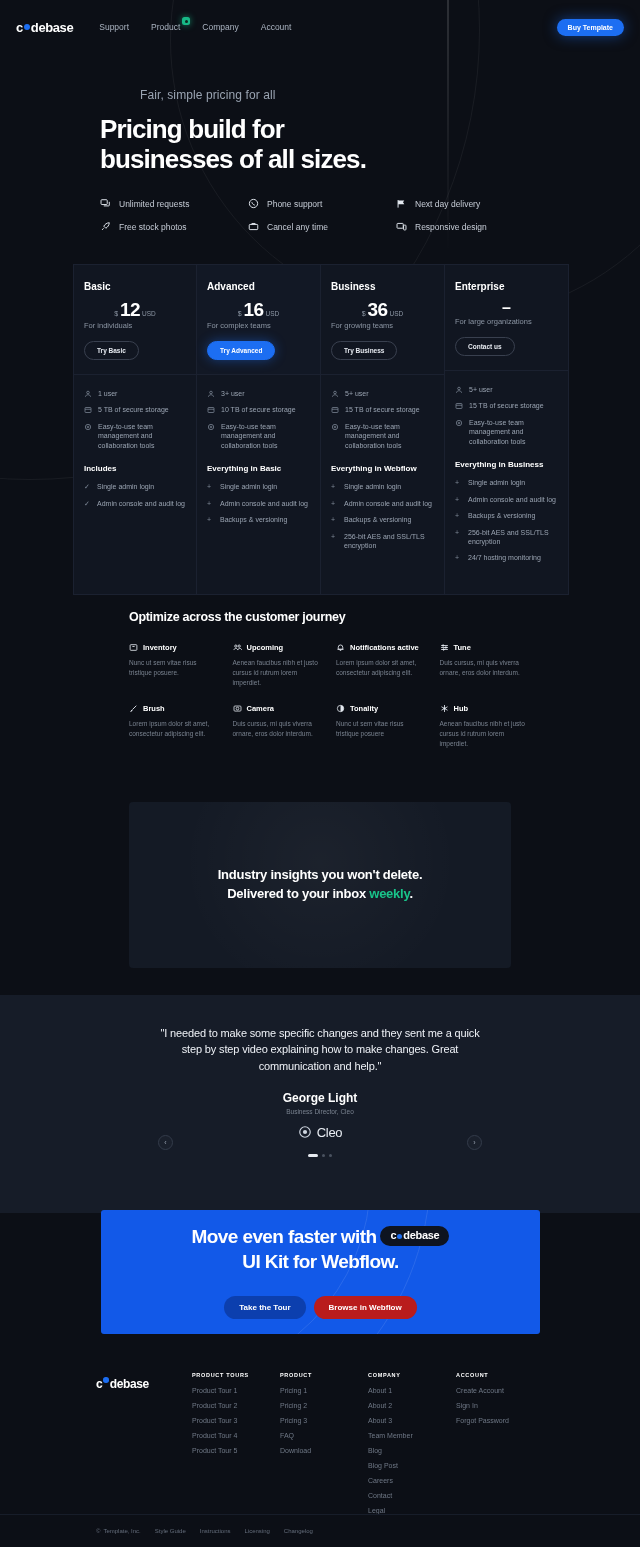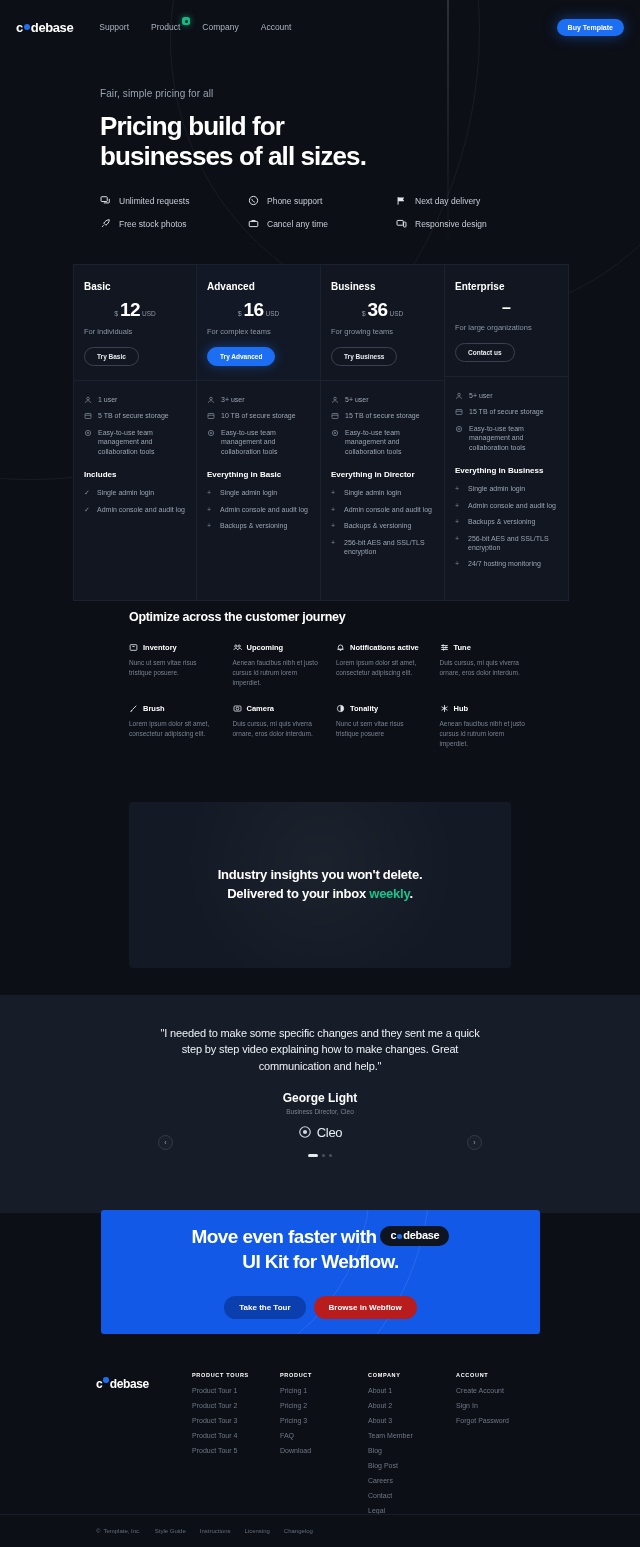--- a/index.html
+++ b/index.html
@@ -33,21 +33,21 @@
                border-radius:2.5px; background:#17b886;
                box-shadow:0 0 6px rgba(23,184,134,0.7); }
   .nav-badge::after { content:""; position:absolute; inset:2.5px; border-radius:50%;
                background:#0c2a22; }
   .nav-cta { margin-left:auto; background:#1c6ef2; color:#fff; font-size:7px;
              font-weight:bold; border-radius:20px; padding:5px 11px; border:none;
              cursor:pointer; box-shadow:0 0 14px rgba(28,110,242,0.5); }
 
   
   .hero { position:absolute; top:88px; left:100px; width:460px; z-index:4; }
-  .eyebrow { font-size:10px; color:#9aa4b2; letter-spacing:0.1px; }
+  .eyebrow { font-size:12px; color:#9aa4b2; letter-spacing:0.1px;margin-left:40px; }
   .hero h1 { font-size:26px; line-height:1.16; font-weight:bold; color:#fff;
              margin-top:12px; letter-spacing:-0.9px; }
   .hero-feats { margin-top:24px; display:grid; grid-template-columns:148px 148px 148px;
                 row-gap:12px; }
   .feat { display:flex; align-items:center; gap:8px; font-size:8.5px; color:#c6ccd6; }
   .feat .ic { width:11px; height:11px; flex:none; display:flex; align-items:center;
               justify-content:center; color:#e4e9f0; }
   .feat .ic svg { width:11px; height:11px; }
 
   
@@ -57,21 +57,21 @@
   .pcard + .pcard { border-left:none; }
   .pcard.feat-blue .pc-head { background:#121825; }
   .pc-head { padding:16px 10px 14px; text-align:left; border-bottom:1px solid #1b2130;
              min-height:104px; }
   .pc-name { font-size:10px; font-weight:bold; color:#fff; }
   .pc-price { margin-top:7px; display:flex; align-items:baseline; justify-content:center; gap:2px; }
   .pc-cur { font-size:7px; color:#8d97a5; }
   .pc-amt { font-size:19px; font-weight:bold; color:#fff; letter-spacing:-0.6px; }
   .pc-unit { font-size:6.5px; color:#8d97a5; }
   .pc-dash { font-size:16px; font-weight:bold; color:#fff; }
-  .pc-sub { margin-top:6px; font-size:7.5px; color:#8b95a3; }
+  .pc-sub { font-size:7.5px; color:#8b95a3; }
   .pc-btn { margin-top:11px; display:inline-block; font-size:6.5px; font-weight:bold;
             border-radius:20px; padding:5px 12px; cursor:pointer; }
   .pc-btn.ghost { border:1px solid #39404f; color:#e6eaf0; background:transparent; }
   .pc-btn.solid { background:#1c6ef2; color:#fff; border:1px solid #1c6ef2;
                   box-shadow:0 0 12px rgba(28,110,242,0.45); }
   .pc-body { padding:14px 10px 24px; min-height:172px; }
   .pline { display:flex; gap:6px; align-items:flex-start; margin-bottom:7px;
            font-size:7px; color:#9aa4b2; line-height:1.35; }
   .pline .ic { width:8px; flex:none; margin-top:1px; color:#7e8897; }
   .pline .ic svg { width:8px; height:8px; display:block; }
@@ -417,21 +417,21 @@
           </div>
         <div class="pline">
             <span class="ic">
               <svg viewBox="0 0 16 16" fill="none" stroke="currentColor" stroke-width="1.5">
                 <circle cx="8" cy="8" r="5.3"></circle>
                 <circle cx="8" cy="8" r="1.7"></circle>
               </svg>
             </span>
             <span>Easy-to-use team management and collaboration tools</span>
           </div>
-        <div class="pc-inc-title">Everything in Director</div>
+        <div class="pc-inc-title">Everything in Webflow</div>
         <div class="pbul">
             <span class="mk">+</span>
             <span>Single admin login</span>
           </div>
         <div class="pbul">
             <span class="mk">+</span>
             <span>Admin console and audit log</span>
           </div>
         <div class="pbul">
             <span class="mk">+</span>

